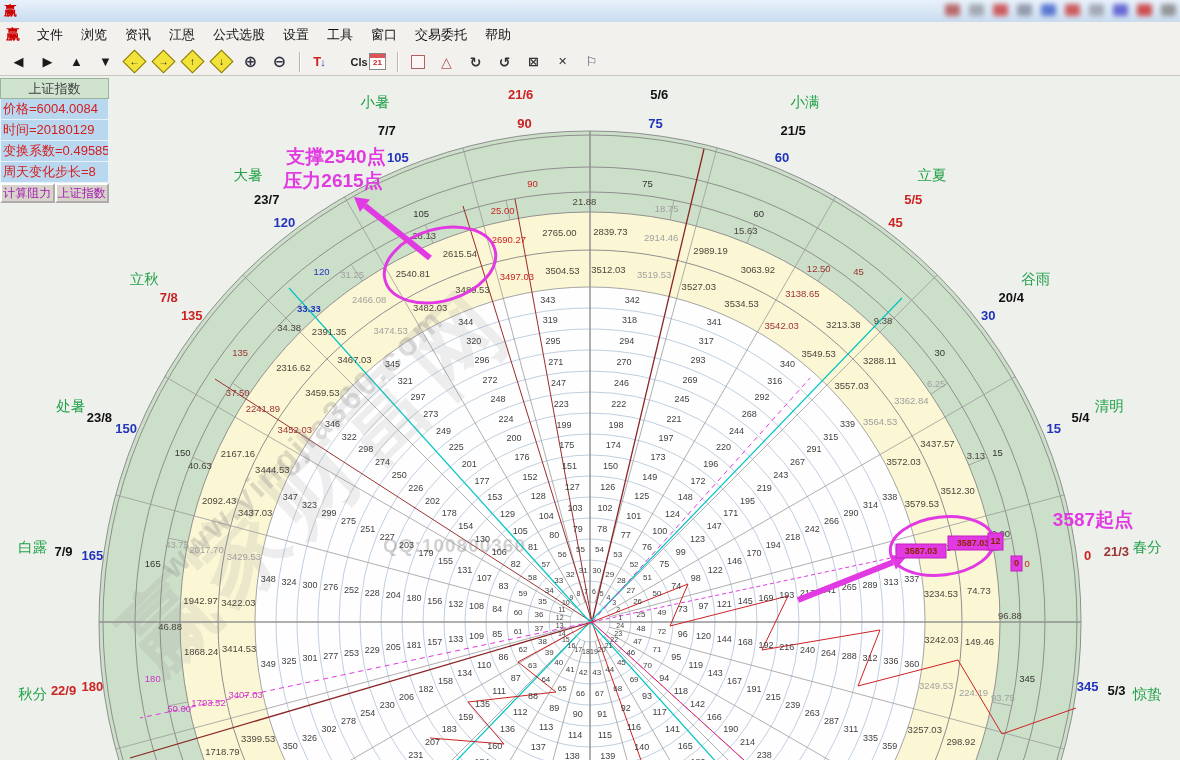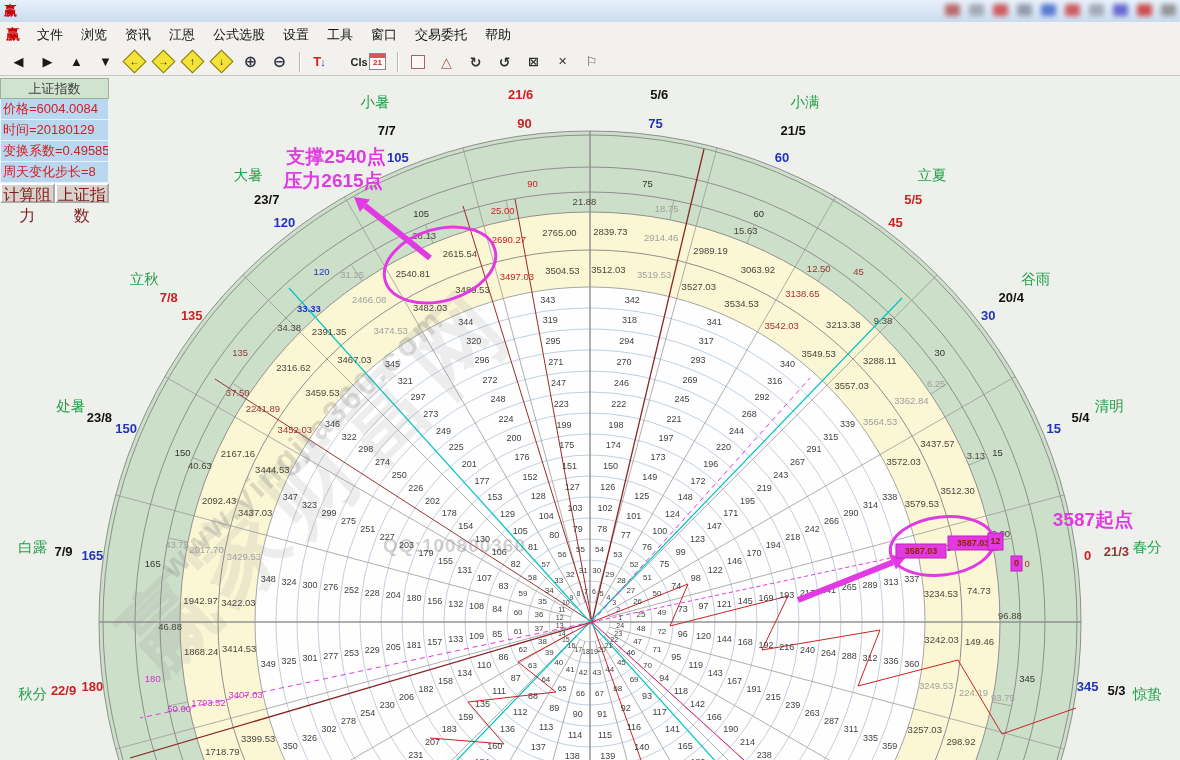--- a/index.html
+++ b/index.html
@@ -25,22 +25,22 @@
   .cal{width:15px;height:15px;border:1px solid #888;background:#fff;position:relative;font-size:8px;color:#c22;text-align:center;line-height:15px;font-weight:bold;}
   .cal:before{content:"";position:absolute;left:0;top:0;width:100%;height:4px;background:#d55;}
   .cal span{position:relative;top:1px;}
   .sqtool{width:12px;height:12px;border:1px solid #b06060;background:#fdf6f6;}
   
   #panel{position:absolute;left:0;top:78px;width:109px;z-index:30;font-size:13px;}
   #panel .hd{background:#cfe3cf;border:1px solid #9ab49a;color:#404040;text-align:center;height:19px;line-height:19px;}
   #panel .row{background:#b9d7ef;border:1px solid #e8f2fa;border-top:none;color:#d02020;
     height:20px;line-height:20px;padding-left:2px;white-space:nowrap;overflow:hidden;}
   #panel .btns{display:flex;}
-  #panel button{flex:1;height:20px;font-size:16px;background:#d8d4cc;border:2px outset #fff;
-    padding:0;font-family:inherit;color:#7f1d1d;}
+  #panel button{flex:1;height:20px;font-size:12px;background:#d8d4cc;border:2px outset #fff;
+    padding:0;font-family:inherit;color:#a21caf;}
   
   #chart{position:absolute;left:0;top:76px;width:1180px;height:684px;}
   svg text{font-family:"Liberation Sans","DejaVu Sans",sans-serif;}
 </style>
 </head>
 <body>
 
 <div id="titlebar">
   <span class="logo">赢</span>
   <span id="title-blur">

